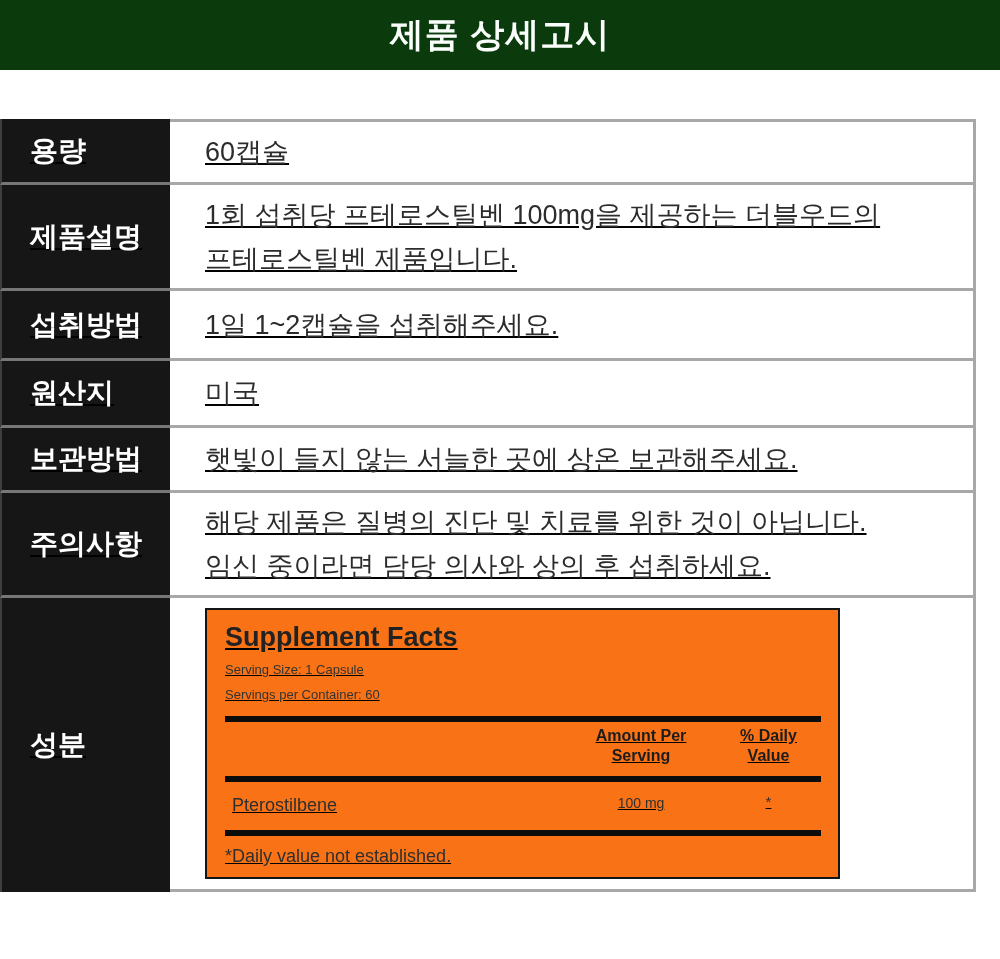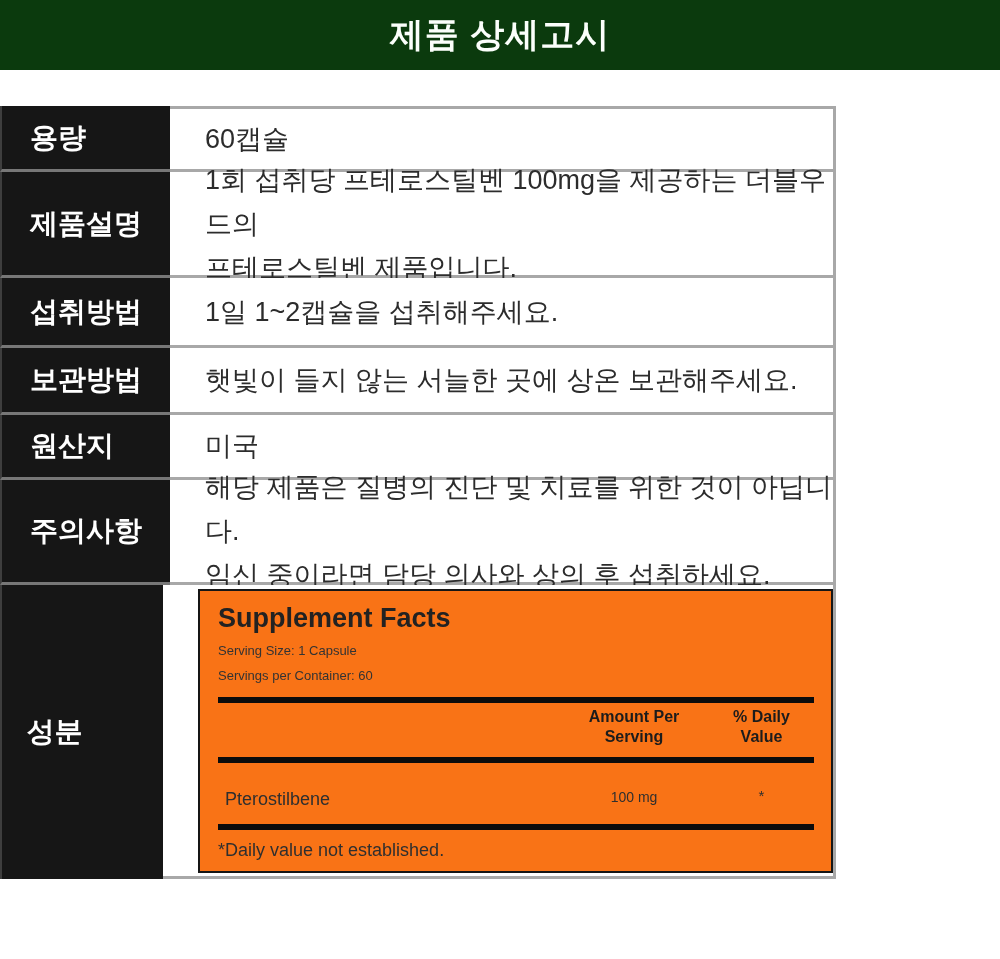--- a/index.html
+++ b/index.html
@@ -24,24 +24,25 @@
   }
   .banner-title {
     color: #fbfffb;
     font-size: 34px;
     font-weight: 600;
     letter-spacing: 1px;
   }
 
   
   .spec-table {
-    margin-top: 36px;
-    width: 836px;
+    margin-top: 49px;
+    width: 976px;
     display: flex;
     flex-direction: column;
+    text-decoration: underline;
   }
   .spec-row { display: flex; width: 100%; }
   .spec-row:nth-child(1) { height: 66px; }
   .spec-row:nth-child(2) { height: 106px; }
   .spec-row:nth-child(3) { height: 70px; }
   .spec-row:nth-child(4) { height: 67px; }
   .spec-row:nth-child(5) { height: 65px; }
   .spec-row:nth-child(6) { height: 105px; }
   .spec-row:nth-child(7) { height: 294px; }
 
@@ -109,21 +110,21 @@
   .sf-col-daily { width: 105px; text-align: center; }
 
   .sf-head-row { padding: 4px 0 10px 0; }
   .sf-head-row .sf-head-cell {
     font-size: 16px;
     font-weight: bold;
     line-height: 20px;
     color: #1c1c1c;
   }
 
-  .sf-ing-row { padding: 26px 0 14px 0; font-size: 18px; color: #2f2f2f; }
+  .sf-ing-row { padding: 13px 0 14px 0; font-size: 18px; color: #2f2f2f; }
   .sf-ing-row .sf-col-name { padding-left: 7px; }
   .sf-ing-row .sf-col-amount { font-size: 14px; }
   .sf-ing-row .sf-col-daily { font-size: 15px; line-height: 14px; }
 
   .sf-note { padding-top: 10px; font-size: 18px; color: #2f2f2f; }
 </style>
 </head>
 <body>
 
 <div class="banner">
@@ -155,33 +156,33 @@
     <div class="spec-label">
       <span>섭취방법</span>
     </div>
     <div class="spec-content">
       <div>1일 1~2캡슐을 섭취해주세요.</div>
     </div>
   </div>
 
   <div class="spec-row">
     <div class="spec-label">
+      <span>원산지</span>
+    </div>
+    <div class="spec-content">
+      <div>미국</div>
+    </div>
+  </div>
+
+  <div class="spec-row">
+    <div class="spec-label">
       <span>보관방법</span>
     </div>
     <div class="spec-content">
       <div>햇빛이 들지 않는 서늘한 곳에 상온 보관해주세요.</div>
-    </div>
-  </div>
-
-  <div class="spec-row">
-    <div class="spec-label">
-      <span>원산지</span>
-    </div>
-    <div class="spec-content">
-      <div>미국</div>
     </div>
   </div>
 
   <div class="spec-row">
     <div class="spec-label">
       <span>주의사항</span>
     </div>
     <div class="spec-content">
       <div>해당 제품은 질병의 진단 및 치료를 위한 것이 아닙니다.</div>
       <div>임신 중이라면 담당 의사와 상의 후 섭취하세요.</div>

